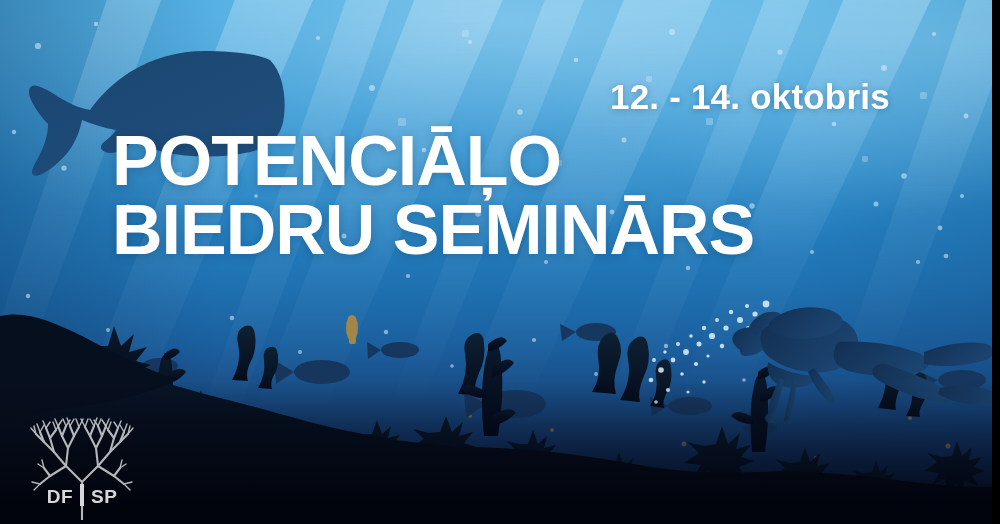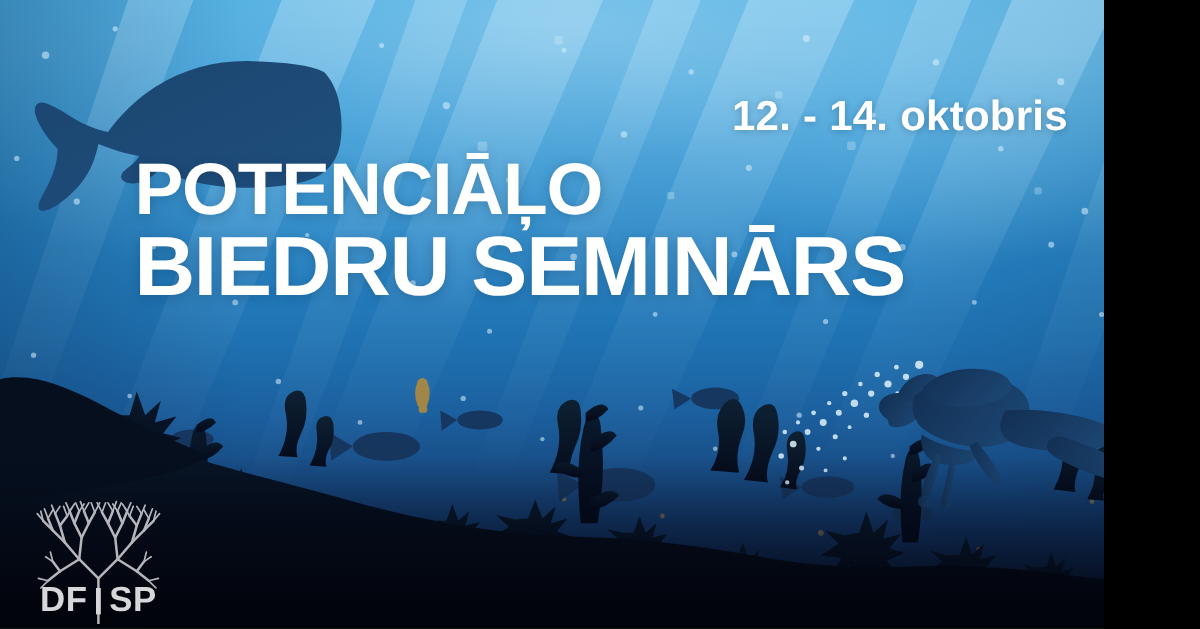--- a/index.html
+++ b/index.html
@@ -1,23 +1,22 @@
 <!DOCTYPE html>
 <html><head>
 <meta charset="utf-8">
 <style>
   html,body{margin:0;padding:0;background:#000;}
   body{font-family:"Liberation Sans",sans-serif;}
 
   #banner{
     position:relative;
-    width:896px;height:524px;
+    width:992px;height:524px;
     overflow:hidden;
     background:#4d7c0f;
-    padding-left:24px;
   }
 
   
   .water{
     position:absolute;inset:0;
     background:
       linear-gradient(to bottom,
         #3ba5dd 0%,
         #3ba0d9 8%,
         #3398d4 18%,
@@ -62,30 +61,30 @@
     position:absolute;
     left:112px;top:128px;
     width:830px;
     color:#ffffff;
     font-weight:bold;
     line-height:.96;
     letter-spacing:-1px;
     white-space:nowrap;
     text-shadow:0 2px 10px rgba(8,40,70,.25);
   }
-  .hl1{font-size:61px;display:block;}
+  .hl1{font-size:70px;display:block;}
   .hl2{font-size:70px;display:block;margin-top:2px;}
 
   
   .logo{position:absolute;left:16px;top:404px;width:132px;height:116px;}
   .logo-text{
     position:absolute;left:16px;top:484px;width:132px;
     text-align:center;
     color:#d7d7d9;
-    font-size:29px;font-weight:bold;
+    font-size:19px;font-weight:bold;
     letter-spacing:.5px;
   }
   .logo-text .bar{
     display:inline-block;width:4px;height:22px;
     background:#d7d7d9;vertical-align:-3px;margin:0 7px;
   }
 </style>
 </head>
 <body>
 

